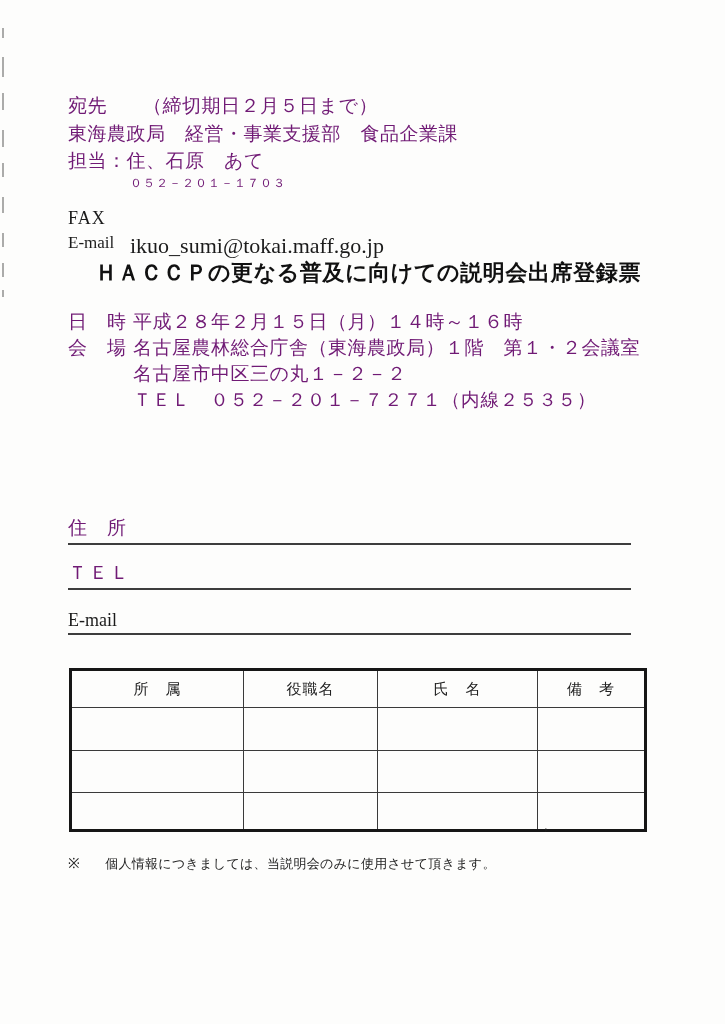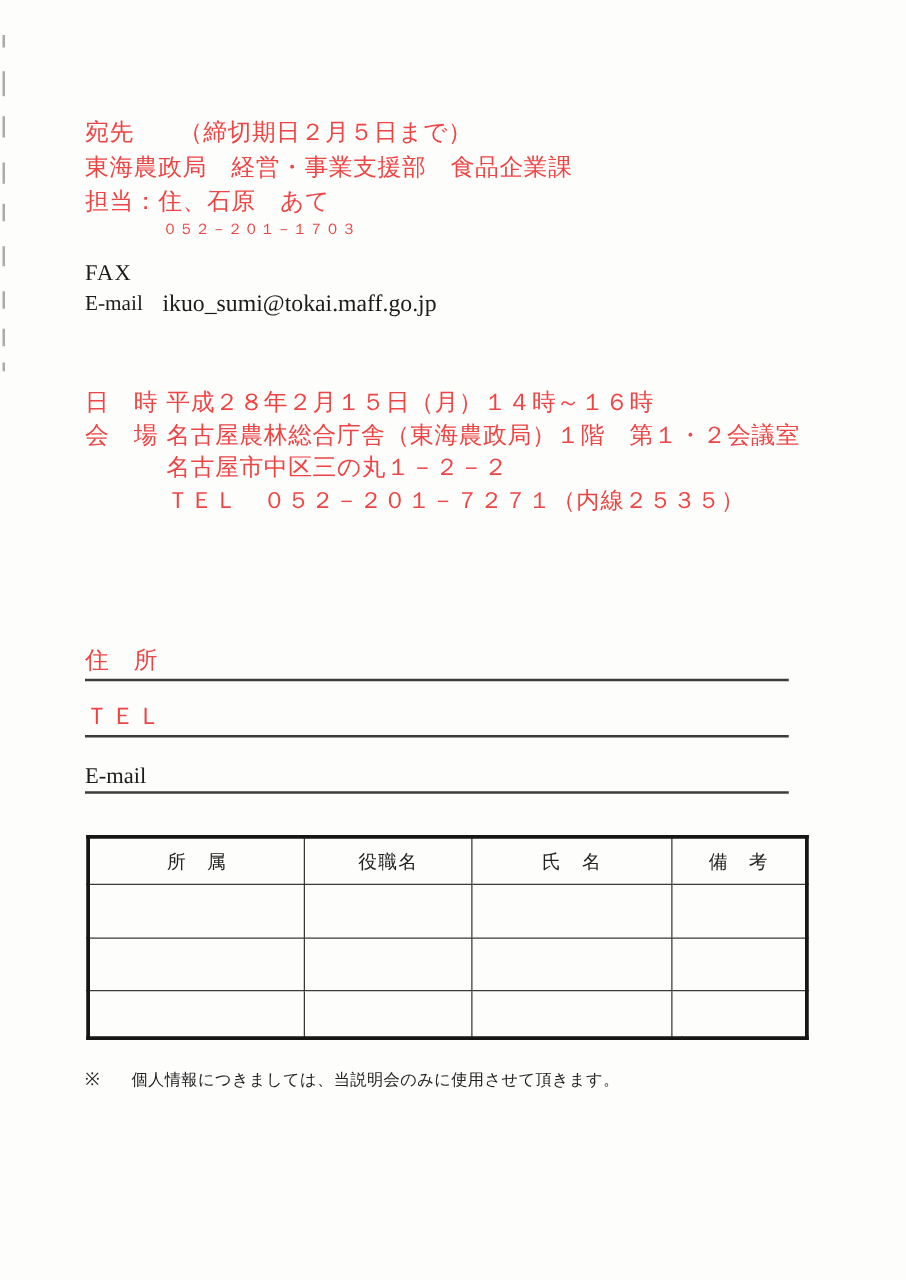--- a/index.html
+++ b/index.html
@@ -6,21 +6,21 @@
   .page{
     position:relative;
     width:725px;height:1024px;
     background:#fdfdfc;
     font-family:"Liberation Sans", sans-serif;
     color:#1c1c1c;
     overflow:hidden;
   }
   .abs{position:absolute;}
   .line{position:absolute;height:26px;white-space:nowrap;}
-  .jp{font-size:19px;letter-spacing:0.5px;color:#ef4444;}
+  .jp{font-size:19px;letter-spacing:0.5px;color:#701a75;}
   .latin{font-family:"Liberation Serif", serif;font-size:18px;color:#1b1b1b;margin-top:32px;}
   .title{
     position:absolute;left:95px;top:258px;
     font-size:22px;font-weight:bold;letter-spacing:0.6px;
     color:#111;white-space:nowrap;
   }
   .field{
     position:absolute;border-bottom:2px solid #3d3d3d;white-space:nowrap;
   }
   .field .lbl{position:absolute;bottom:2px;}
@@ -61,23 +61,24 @@
     <span class="abs" style="left:75px;">（締切期日２月５日まで）</span>
   </div>
   <div class="line jp" style="left:68px;top:121px;">東海農政局　経営・事業支援部　食品企業課</div>
   <div class="line jp" style="left:68px;top:148px;">担当：住、石原　あて</div>
   <div class="line" style="left:68px;top:175px;">
     <span class="abs latin" style="left:0;top:1px;letter-spacing:1px;">FAX</span>
     <span class="abs jp" style="left:62px;top:0;font-size:12px;letter-spacing:1px;">０５２－２０１－１７０３</span>
   </div>
   <div class="line" style="left:68px;top:201px;">
     <span class="abs latin" style="left:0;font-size:17px;">E-mail</span>
-    <span class="abs latin" style="left:62px;font-size:19px;">ikuo_sumi@tokai.maff.go.jp</span>
+    <span class="abs latin" style="left:62px;font-size:22px;">ikuo_sumi@tokai.maff.go.jp</span>
   </div>
 
+  <div class="title">ＨＡＣＣＰの更なる普及に向けての説明会出席登録票</div>
 
   <div class="line jp" style="left:68px;top:309px;">
     <span class="abs" style="left:0;">日　時</span>
     <span class="abs" style="left:65px;">平成２８年２月１５日（月）１４時～１６時</span>
   </div>
   <div class="line jp" style="left:68px;top:335px;">
     <span class="abs" style="left:0;">会　場</span>
     <span class="abs" style="left:65px;">名古屋農林総合庁舎（東海農政局）１階　第１・２会議室</span>
   </div>
   <div class="line jp" style="left:133px;top:361px;">名古屋市中区三の丸１－２－２</div>

